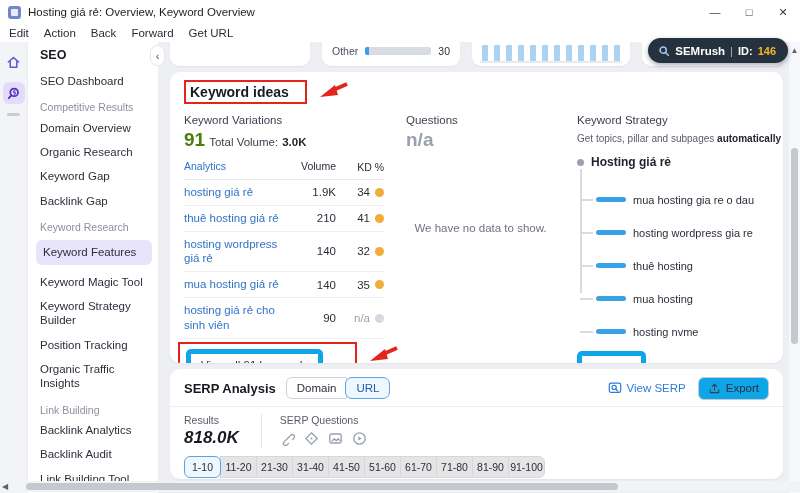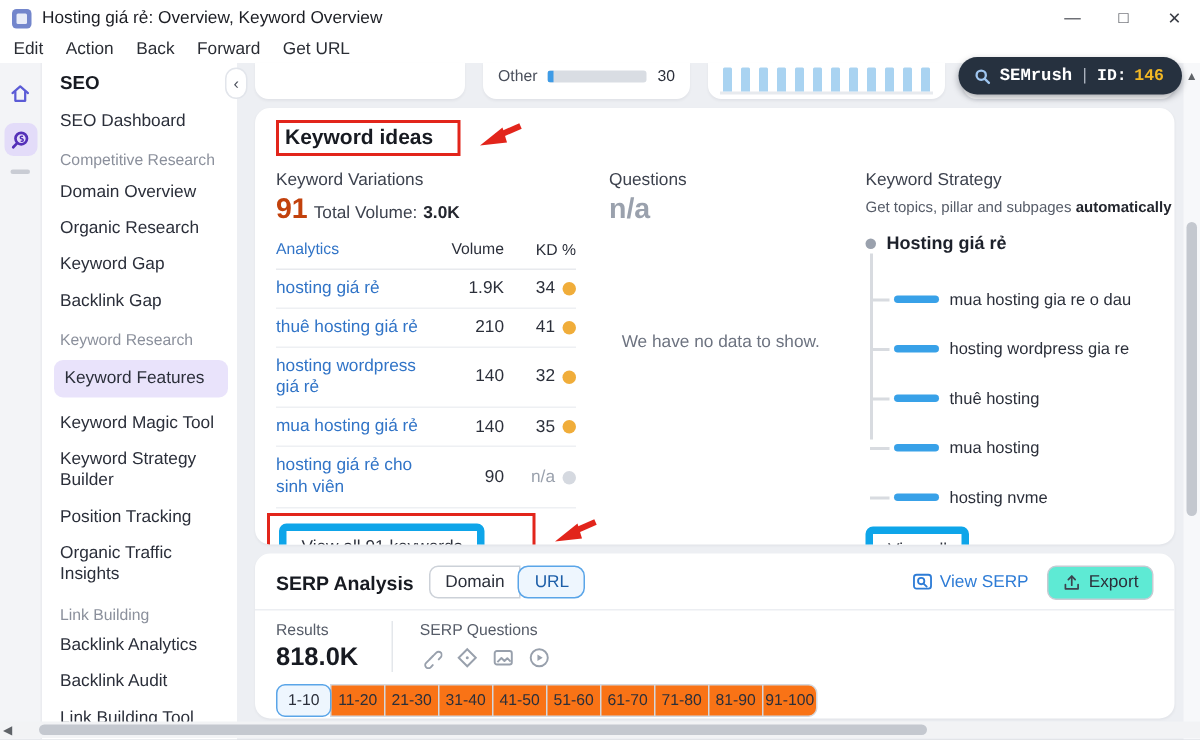--- a/index.html
+++ b/index.html
@@ -44,42 +44,42 @@
   .tcard.b .lbl { font-size:10.5px; color:#4a4f5b; }
   .tcard.b .bar { flex:1; height:8px; background:#d9dde3; border-radius:2px; position:relative; overflow:hidden; }
   .tcard.b .bar::before { content:""; position:absolute; left:0; top:0; bottom:0; width:4px; background:#3e9be6; }
   .tcard.b .val { font-size:10.5px; color:#2b2f3a; }
   .tcard.c { width:158px; display:flex; align-items:flex-end; justify-content:center; padding:0 8px 3px; }
   .tcard-bars { display:flex; gap:6px; align-items:flex-end; border-bottom:2px solid #e7eaee; padding:0 2px; }
   .tcard-bars i { width:6px; height:16px; background:#a9d3f1; border-radius:1px 1px 0 0; display:block; }
   .tcard.d { flex:1; }
 
   
-  .sem-badge { position:absolute; top:-4px; right:1px; height:25px; background:#26313f; border-radius:13px; display:flex; align-items:center; gap:5px; padding:0 12px 0 10px; z-index:6; box-shadow:0 2px 5px rgba(10,15,25,.35);font-family:Liberation Mono, monospace; }
+  .sem-badge { position:absolute; top:-4px; right:1px; height:25px; background:#26313f; border-radius:13px; display:flex; align-items:center; gap:5px; padding:0 12px 0 10px; z-index:6; box-shadow:0 2px 5px rgba(10,15,25,.35); }
   .sem-badge .brand { color:#fff; font-weight:bold; font-size:11.5px; }
   .sem-badge .sep { color:#aeb6c2; font-size:11px; }
   .sem-badge .idl { color:#fff; font-weight:bold; font-size:11px; }
   .sem-badge .idv { color:#f2b824; font-weight:bold; font-size:11px; }
 
   
   .card { background:#fff; border-radius:10px; box-shadow:0 1px 2px rgba(20,24,32,.05); }
   .ideas-card { margin-top:6px; height:291px; padding:8px 14px 10px; position:relative; overflow:hidden; }
   .ideas-title-row { display:flex; align-items:flex-start; height:26px; }
   .title-wrap { position:relative; padding:3px 18px 3px 6px; }
   .ideas-title { font-size:14px; font-weight:bold; color:#171a21; white-space:nowrap; }
   .red-frame { position:absolute; inset:0; border:2.5px solid #e2251b; pointer-events:none; }
   .red-arrow { margin-left:12px; margin-top:1px; flex:0 0 auto; }
 
   .ideas-cols { display:flex; margin-top:8px; }
   .col1 { width:200px; }
   .col2 { flex:1; padding:0 4px 0 22px; position:relative; }
   .col3 { width:192px; }
   .sec-label { font-size:11.5px; color:#3d424e; }
   .big-row { margin-top:3px; font-size:11.5px; color:#3d424e; display:flex; align-items:baseline; gap:4px; }
-  .big-num { font-size:19px; font-weight:bold; color:#c2410c; }
+  .big-num { font-size:19px; font-weight:bold; color:#4d7c0f; }
   .bold { font-weight:bold; color:#23262e; }
 
   .kw-table { margin-top:9px; }
   .kw-head { display:flex; font-size:10.5px; color:#8b909c; padding-bottom:5px; border-bottom:1px solid #e8eaee; }
   .kw-row { display:flex; align-items:center; padding:5px 0; border-bottom:1px solid #eef0f3; font-size:11.5px; }
   .c-kw { flex:1; padding-right:4px; color:#3174c7; line-height:1.3; }
   .c-vol { width:38px; text-align:right; color:#2b2f3a; }
   .c-kd { width:48px; display:flex; justify-content:flex-end; align-items:center; gap:5px; color:#2b2f3a; }
   .kw-row .c-kd.na { color:#9aa1ad; }
   .dot { width:9px; height:9px; border-radius:50%; display:inline-block; background:#d5d9e0; }
@@ -109,29 +109,29 @@
 
   
   .serp-card { margin-top:6px; height:110px; padding:5px 14px 6px; overflow:hidden; }
   .serp-head { display:flex; align-items:center; height:28px; }
   .serp-title { font-size:13px; font-weight:bold; color:#171a21; margin-right:10px; }
   .seg { font-size:11.5px; padding:4px 10px; border:1px solid #ccd1d8; background:#fff; color:#2b2f3a; }
   .seg.first { border-radius:6px 0 0 6px; }
   .seg[data-active="true"] { border:1.5px solid #5aa5e8; background:#eef6fe; color:#1d5ea8; border-radius:7px; margin-left:-2px; position:relative; z-index:2; }
   .serp-spacer { flex:1; }
   .view-serp { display:flex; align-items:center; gap:5px; color:#2e7cd6; font-size:11.5px; margin-right:12px; }
-  .export-btn { display:flex; align-items:center; gap:5px; border:1px solid #c6cbd3; border-radius:6px; padding:4px 9px; font-size:11.5px; color:#2b2f3a; background:#5eead4;text-align:center; }
+  .export-btn { display:flex; align-items:center; gap:5px; border:1px solid #c6cbd3; border-radius:6px; padding:4px 9px; font-size:11.5px; color:#2b2f3a; background:#0ea5e9;text-align:center; }
   .serp-divider { border-top:1px solid #eceef2; margin:4px -14px 0; }
   .serp-stats { display:flex; padding:7px 0 5px; }
   .stat-label { font-size:10.5px; color:#565c68; }
-  .results-val { font-size:17px; font-weight:bold; color:#171a21; margin-top:2px; }
+  .results-val { font-size:17px; font-weight:bold; color:#171a21; margin-top:2px;font-style:italic; }
   .stat-div { border-left:1px solid #e4e7eb; margin:0 18px 0 22px; }
   .feat-icons { display:flex; gap:9px; margin-top:5px; }
   .pagination { display:flex; margin-top:3px; }
-  .page-btn { font-size:10.5px; color:#2b2f3a; padding:4px 0; width:37px; text-align:center; border:1px solid #d4d8de; background:#f97316; margin-left:-1px; }
+  .page-btn { font-size:10.5px; color:#2b2f3a; padding:4px 0; width:37px; text-align:center; border:1px solid #d4d8de; background:#e5e5e5; margin-left:-1px; }
   .page-btn.first { border-radius:6px 0 0 6px; margin-left:0; }
   .page-btn.last { border-radius:0 6px 6px 0; }
   .page-btn[data-active="true"] { border:1.5px solid #5aa5e8; background:#eef6fe; border-radius:6px; position:relative; z-index:2; }
 
   
   .vscroll { width:11px; background:#f7f8fa; position:relative; flex:0 0 auto; }
   .vscroll .arrow { position:absolute; top:4px; left:0; right:0; text-align:center; font-size:8px; color:#5f6368; }
   .vscroll .thumb { position:absolute; left:2px; top:106px; width:7px; height:196px; background:#c4c8cf; border-radius:4px; }
   .hscroll { position:absolute; left:0; right:0; bottom:1px; height:11px; background:#f2f3f5; z-index:8; }
   .hscroll .arrow { position:absolute; left:2px; top:1px; font-size:8px; color:#5f6368; }
@@ -177,21 +177,21 @@
     </span>
     <span class="rail-divider"></span>
   </div>
 
   <div class="sidebar">
     <span class="collapse-btn">‹</span>
     <div class="sb-title">SEO</div>
 
     <div class="sb-item">SEO Dashboard</div>
 
-    <div class="sb-header">Competitive Research</div>
+    <div class="sb-header">Competitive Results</div>
     <div class="sb-item">Domain Overview</div>
     <div class="sb-item">Organic Research</div>
     <div class="sb-item">Keyword Gap</div>
     <div class="sb-item">Backlink Gap</div>
 
     <div class="sb-header">Keyword Research</div>
     <div class="sb-item" data-active="true">Keyword Features</div>
     <div class="sb-item">Keyword Magic Tool</div>
     <div class="sb-item">Keyword Strategy Builder</div>
     <div class="sb-item">Position Tracking</div>

